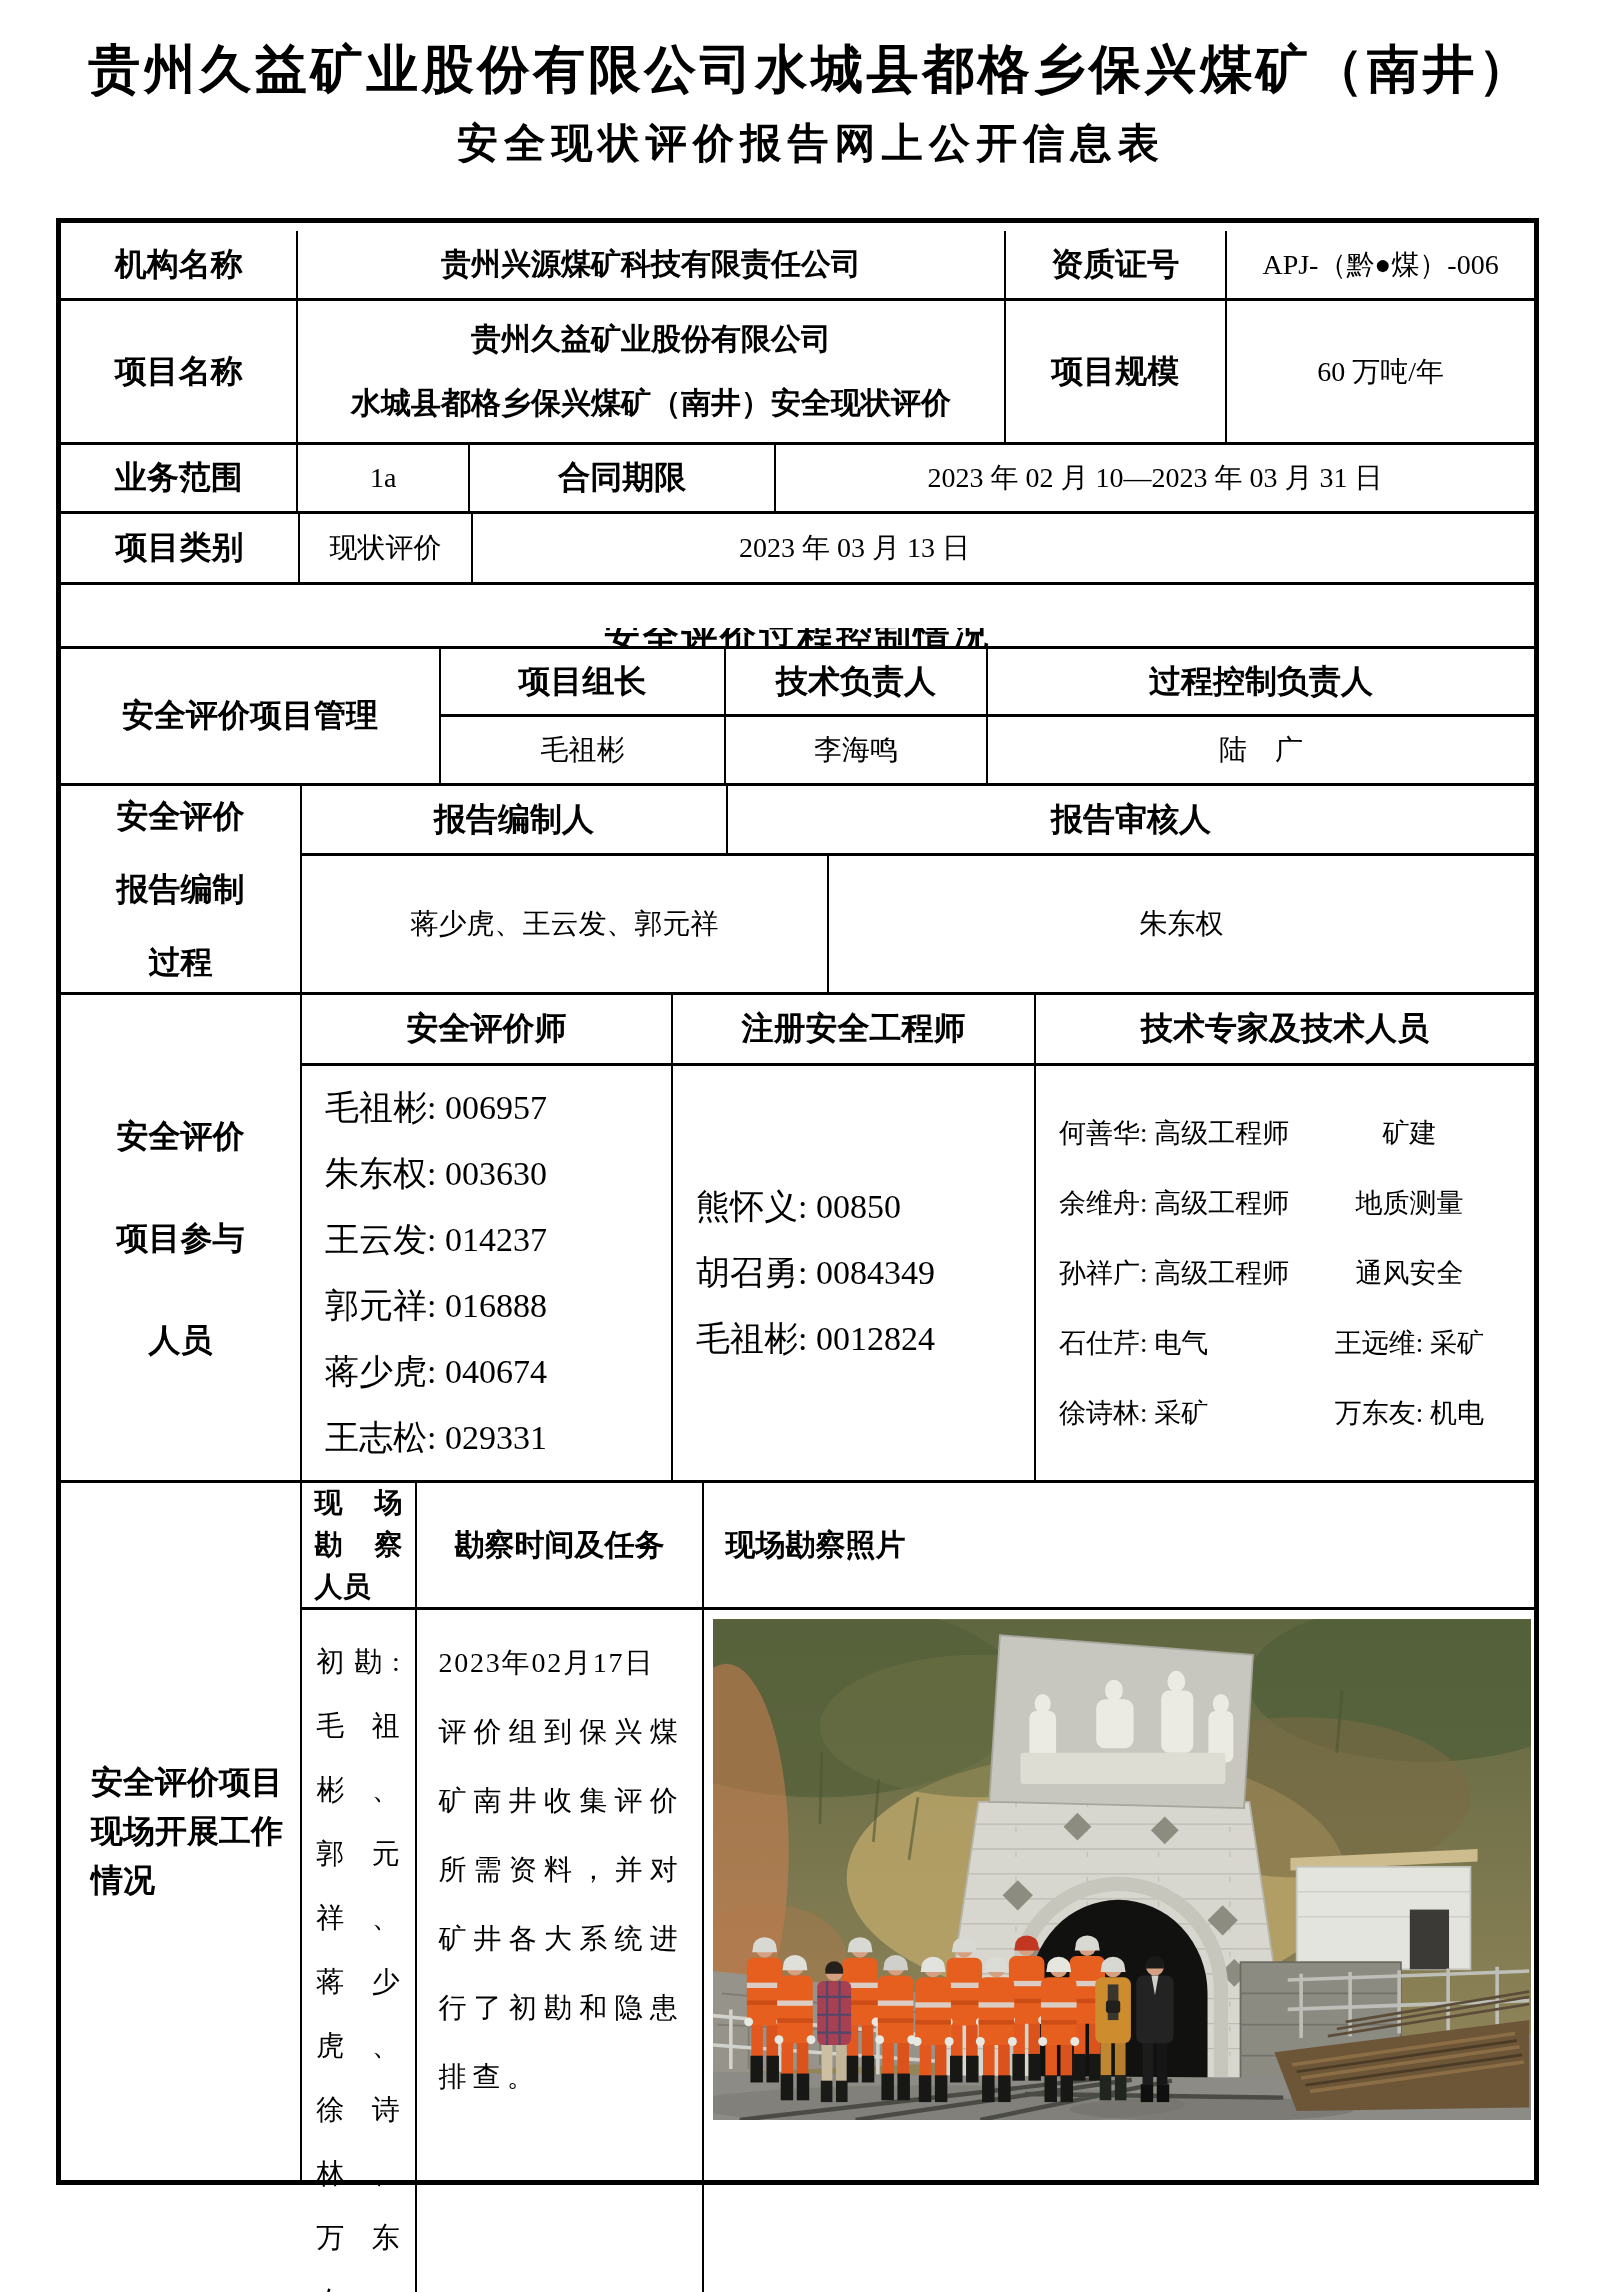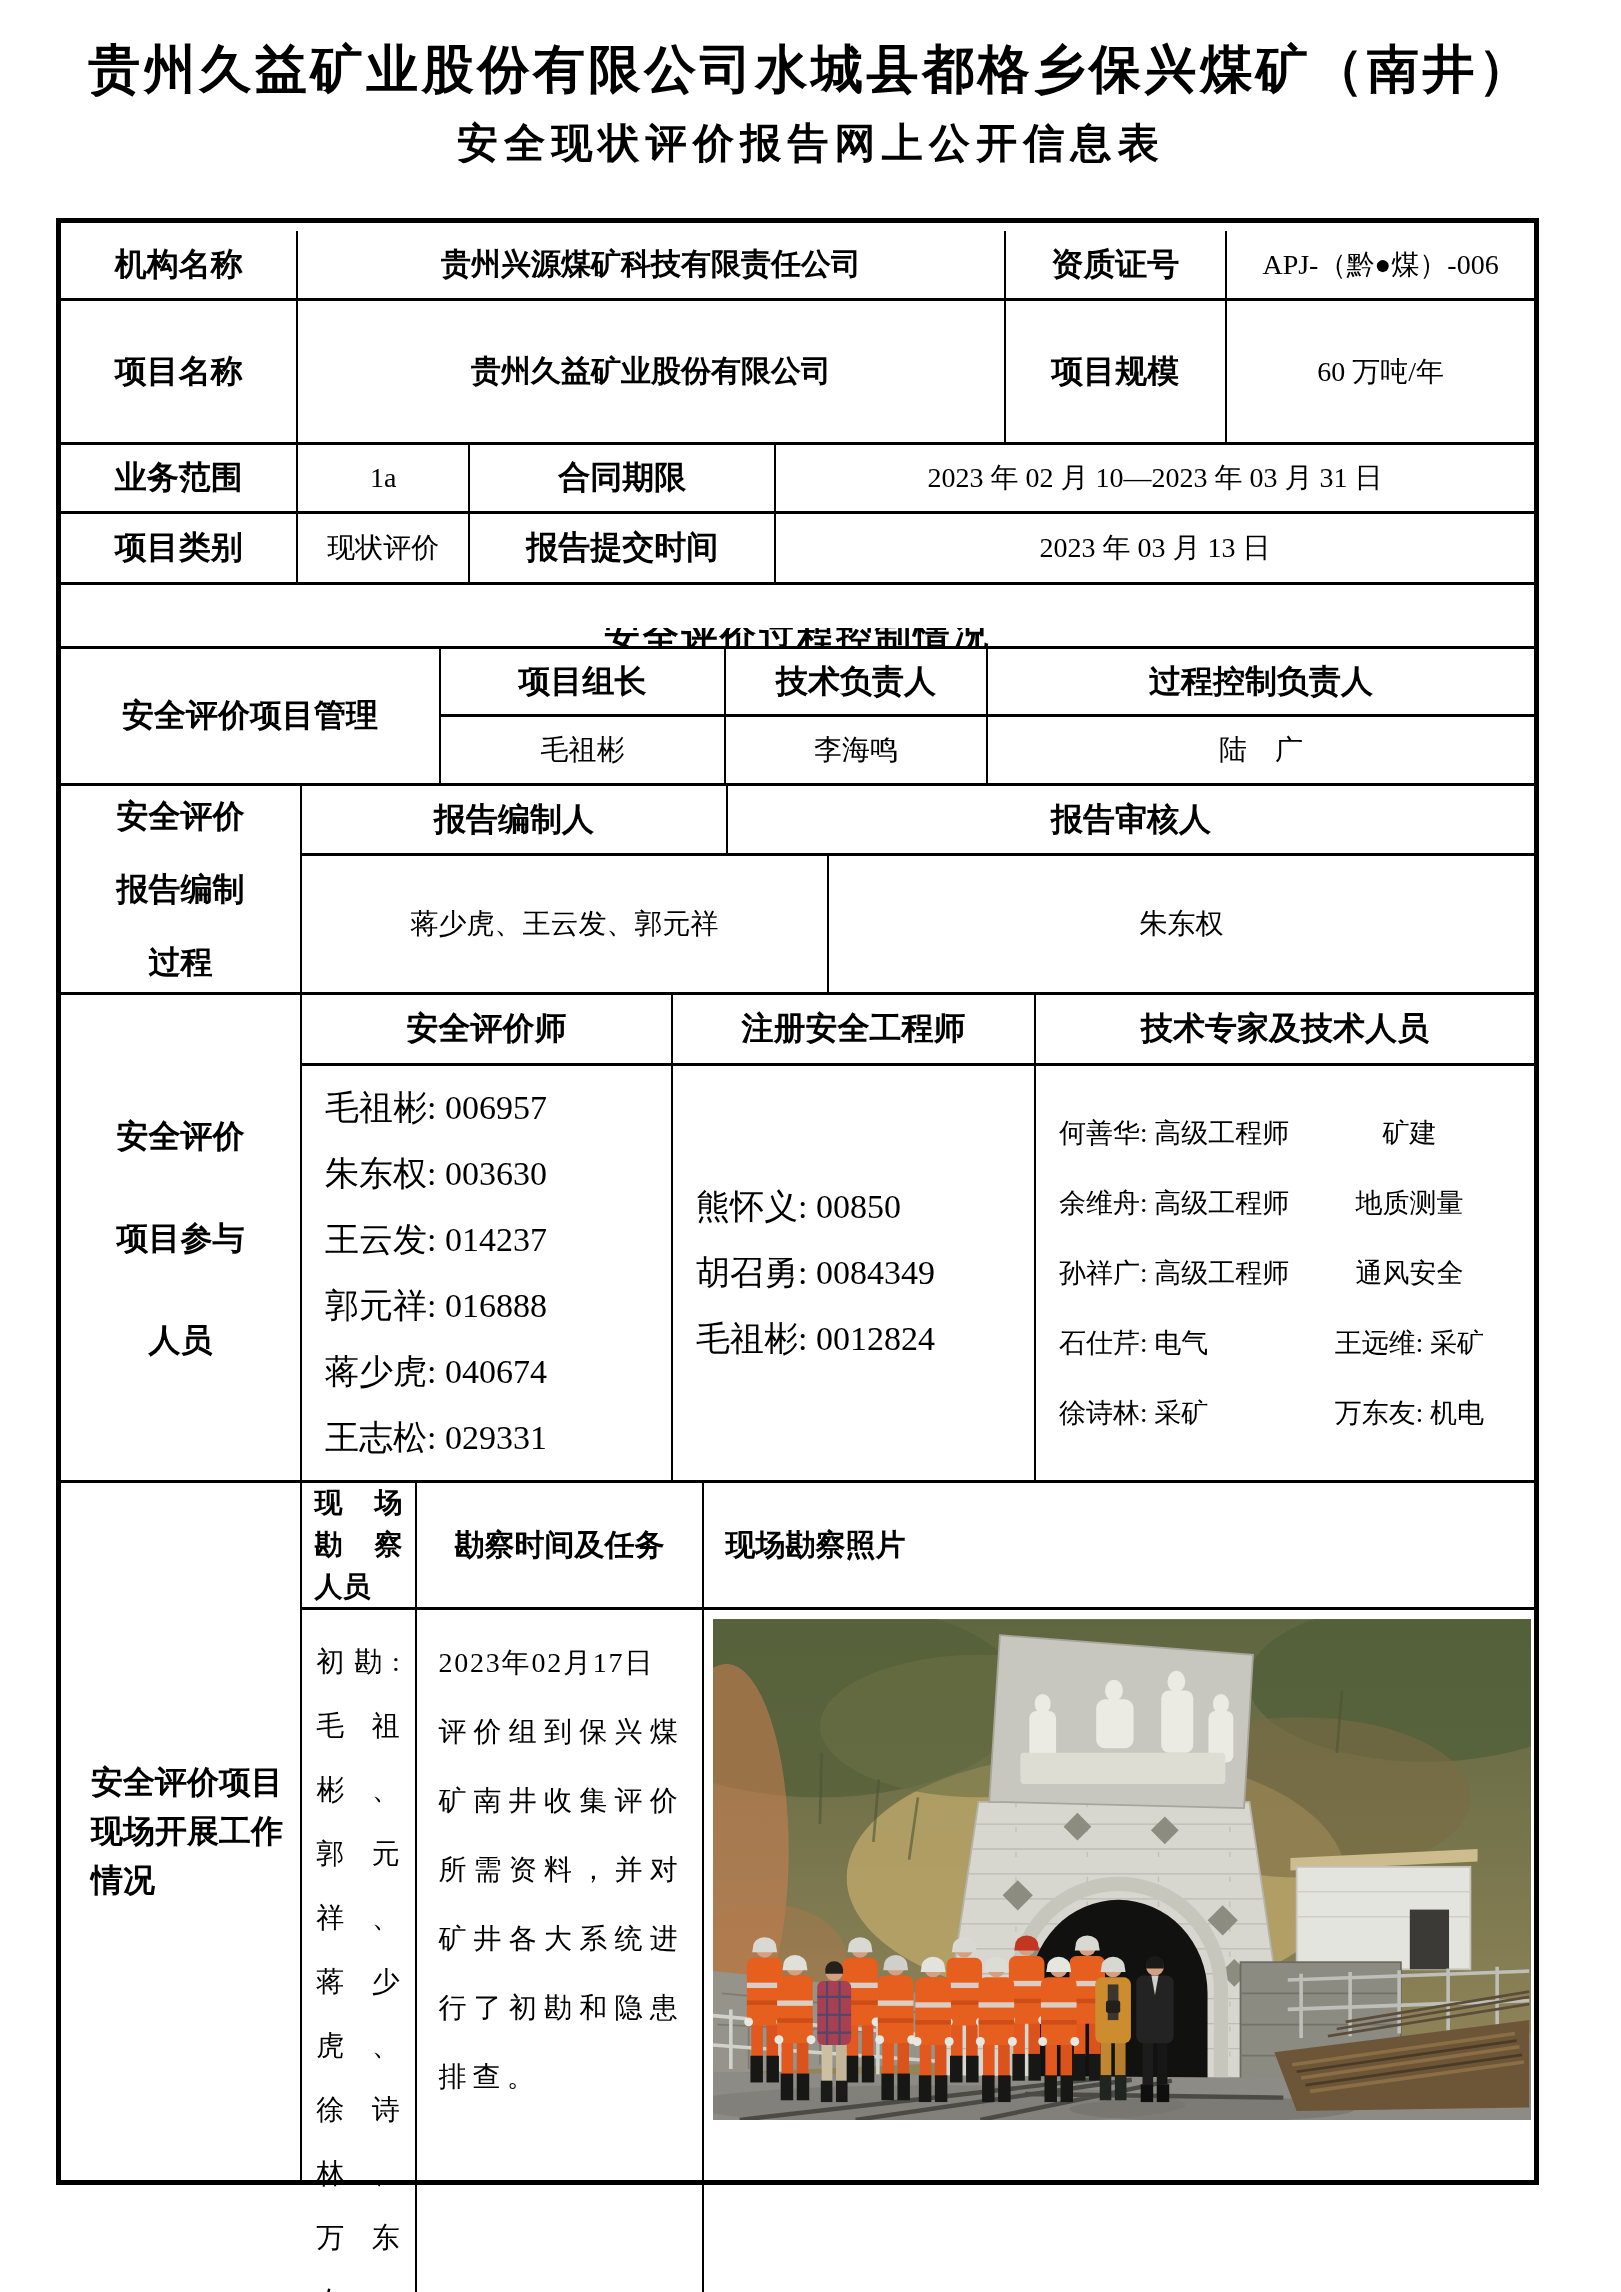--- a/index.html
+++ b/index.html
@@ -89,37 +89,37 @@
     <div class="cell valb" style="width:712px">贵州兴源煤矿科技有限责任公司</div>
     <div class="cell lbl" style="width:223px">资质证号</div>
     <div class="cell val" style="width:309px">APJ-（黔●煤）-006</div>
   </div>
 
   <div class="row h-r2">
     <div class="cell lbl" style="width:239px">项目名称</div>
     <div class="cell" style="width:712px">
       <div class="two-line-val">
         <div>贵州久益矿业股份有限公司</div>
+        <div>水城县都格乡保兴煤矿（南井）安全现状评价</div>
       </div>
     </div>
     <div class="cell lbl" style="width:223px">项目规模</div>
     <div class="cell val" style="width:309px">60 万吨/年</div>
   </div>
 
   <div class="row h-r3">
     <div class="cell lbl" style="width:239px">业务范围</div>
     <div class="cell val" style="width:173px">1a</div>
     <div class="cell lbl" style="width:308px">合同期限</div>
     <div class="cell val" style="width:763px">2023 年 02 月 10—2023 年 03 月 31 日</div>
   </div>
 
   <div class="row h-r4">
     <div class="cell lbl" style="width:239px">项目类别</div>
     <div class="cell val" style="width:173px">现状评价</div>
-    <div class="cell lbl" style="width:308px">报告提交时间</div>
     <div class="cell val" style="width:763px">2023 年 03 月 13 日</div>
   </div>
 
   <div class="row h-r5">
     <div class="cell banner" style="width:100%">安全评价过程控制情况</div>
   </div>
 
   <div class="sect" style="height:137px">
     <div class="sect-label" style="width:380px">安全评价项目管理</div>
     <div class="sect-right">

